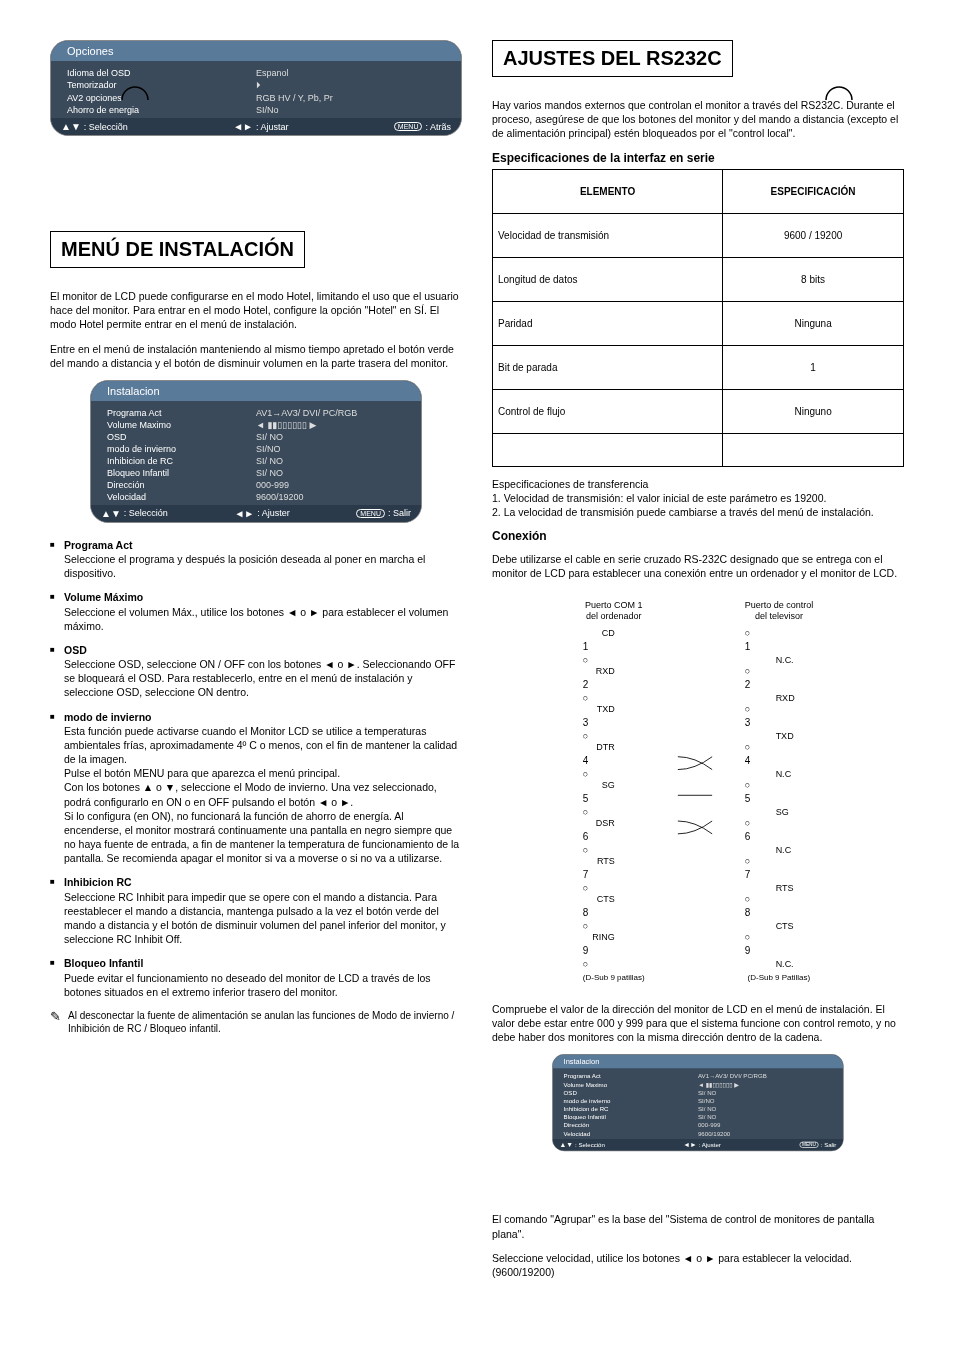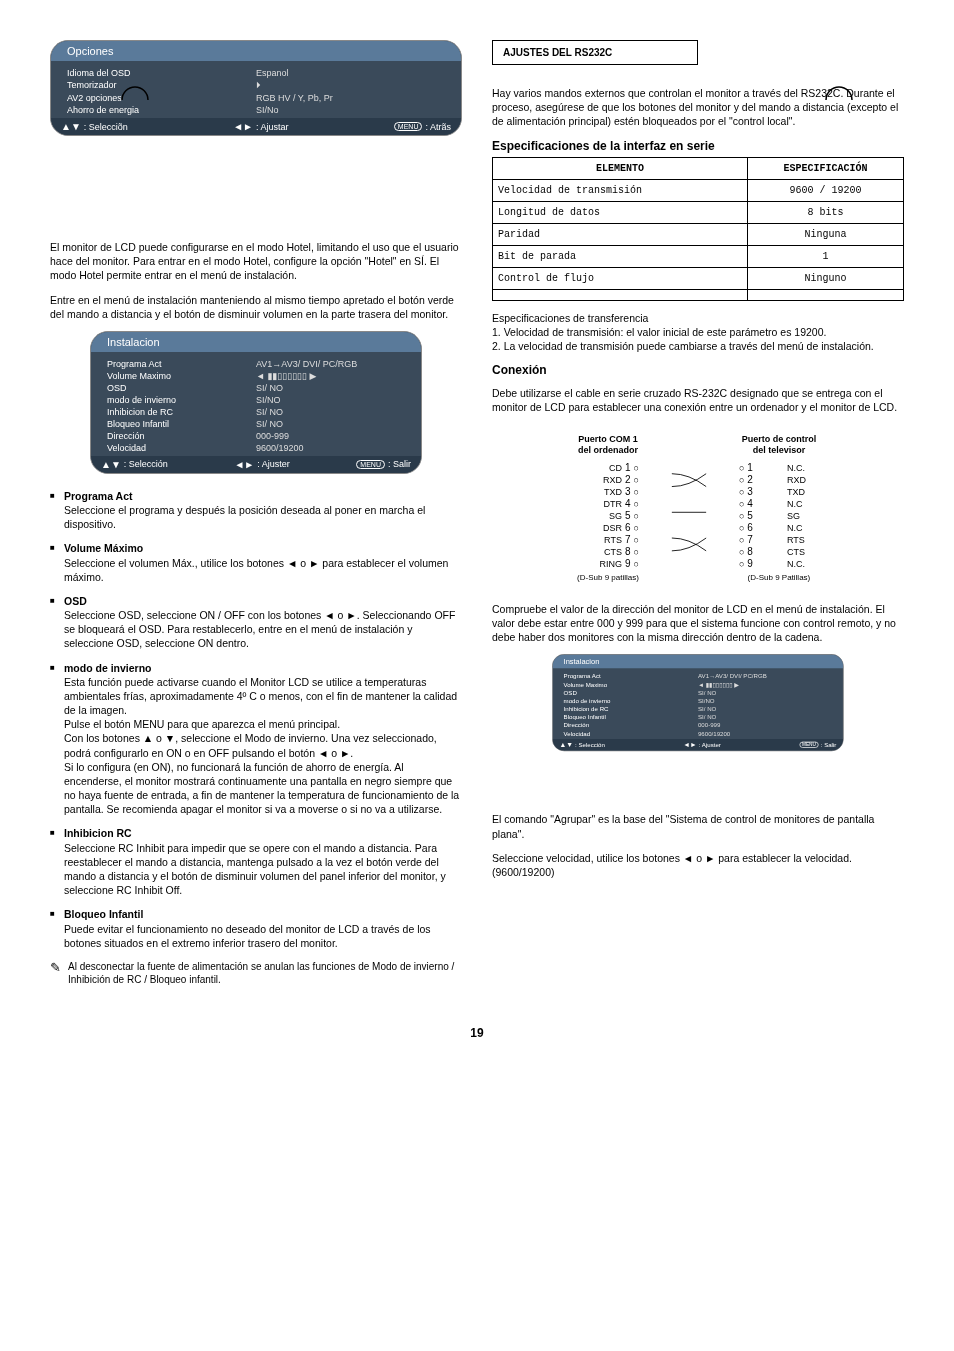--- a/index.html
+++ b/index.html
@@ -14,21 +14,21 @@
     position: relative;
   }
   .crop { position: absolute; width: 30px; height: 30px; }
   .crop svg { width: 100%; height: 100%; }
   .crop.tl { top: 45px; left: 70px; }
   .crop.tr { top: 45px; right: 50px; }
   .page { position: relative; }
   .columns { display: flex; gap: 30px; }
   .col { flex: 1; }
   .section-title {
-    font-size: 10px;
+    font-size: 20px;
     font-weight: bold;
     border: 1px solid #000;
     padding: 6px 10px;
     margin-bottom: 12px;
     display: inline-block;
     min-width: 60%;
   }
   .osd-box {
     background: #3a4a5a;
     border-radius: 18px;
@@ -60,42 +60,41 @@
   .osd-small { transform: scale(0.68); transform-origin: top left; width: 147%; }
 
   table.spec {
     border-collapse: collapse;
     width: 100%;
     font-size: 10px;
     margin-bottom: 10px;
   }
   table.spec th, table.spec td {
     border: 1px solid #000;
-    padding: 5px 5px;
-    font-family: Liberation Mono, monospace;
+    padding: 16px 5px;
   }
   table.spec th { font-weight: bold; text-align: center; }
   table.spec td:nth-child(2) { text-align: center; }
 
   .body-text { font-size: 10.5px; line-height: 1.35; margin-bottom: 10px; margin-top: 9px; }
   .subhead { font-size: 12px; font-weight: bold; margin: 8px 0 4px; }
 
   ul.bullets { list-style: none; margin: 6px 0; }
   ul.bullets > li { padding-left: 14px; position: relative; margin-bottom: 10px; font-size: 10.5px; line-height: 1.35; }
   ul.bullets > li::before { content: "■"; position: absolute; left: 0; font-size: 8px; top: 2px; }
   ul.bullets .label { font-weight: bold; display: block; }
 
   .note { font-size: 10px; line-height: 1.3; padding-left: 18px; position: relative; }
   .note::before { content: "✎"; position: absolute; left: 0; top: 0; font-size: 13px; }
 
   .conn-diagram { display: flex; justify-content: center; gap: 30px; font-size: 9px; margin: 20px 0; }
   .conn-col { text-align: center; }
-  .conn-col .title { margin-bottom: 6px; line-height: 1.2; font-weight: bold; }
+  .conn-col .title { margin-bottom: 6px; line-height: 1.2; }
   .pin-list { display: flex; flex-direction: column; gap: 1px; }
-  .pin-row { display: flex; align-items: flex-end; gap: 3px; }
+  .pin-row { display: flex; align-items: flex-start; gap: 3px; flex-direction: column; }
   .pin-row.left { justify-content: flex-end; }
   .pin-row.right { justify-content: flex-start; }
   .pin-label { width: 32px; text-align: right; }
   .pin-label.r { text-align: left; margin-left: 31px; }
   .pin-num { font-size: 10px; }
   .pin-dot {}
   .conn-sub { margin-top: 4px; font-size: 8px; }
   .wire-box { align-self: center; width: 40px; height: 120px; position: relative; }
   .wire-box svg { width: 100%; height: 100%; }
 
@@ -153,20 +152,21 @@
             </span>
           <span>
               <span class="osd-icon" style="border:1px solid #fff;border-radius:6px;padding:0 3px;font-size:7px;">MENU</span>
               <span>: Atrãs</span>
             </span>
         </div>
       </div>
 
       <div style="height:80px"></div>
 
+      <div class="section-title">MENÚ DE INSTALACIÓN</div>
 
       <div id="install-intro">
           <div class="body-text">El monitor de LCD puede configurarse en el modo Hotel, limitando el uso que el usuario hace del monitor. Para entrar en el modo Hotel, configure la opción "Hotel" en SÍ. El modo Hotel permite entrar en el menú de instalación.</div>
           <div class="body-text">Entre en el menú de instalación manteniendo al mismo tiempo apretado el botón verde del mando a distancia y el botón de disminuir volumen en la parte trasera del monitor.</div>
         </div>
 
       
       <div style="padding:0 40px;">
         <div class="osd-box">
           <div class="header">Instalacion</div>
@@ -462,14 +462,13 @@
           </div>
         </div>
       </div>
 
       <div class="body-text" style="margin-top:8px">El comando "Agrupar" es la base del "Sistema de control de monitores de pantalla plana".</div>
       <div class="body-text">Seleccione velocidad, utilice los botones ◄ o ► para establecer la velocidad. (9600/19200)</div>
 
     </div>
   </div>
 
-  <div class="page-num">19</div>
 </div>
 
 </body></html>

